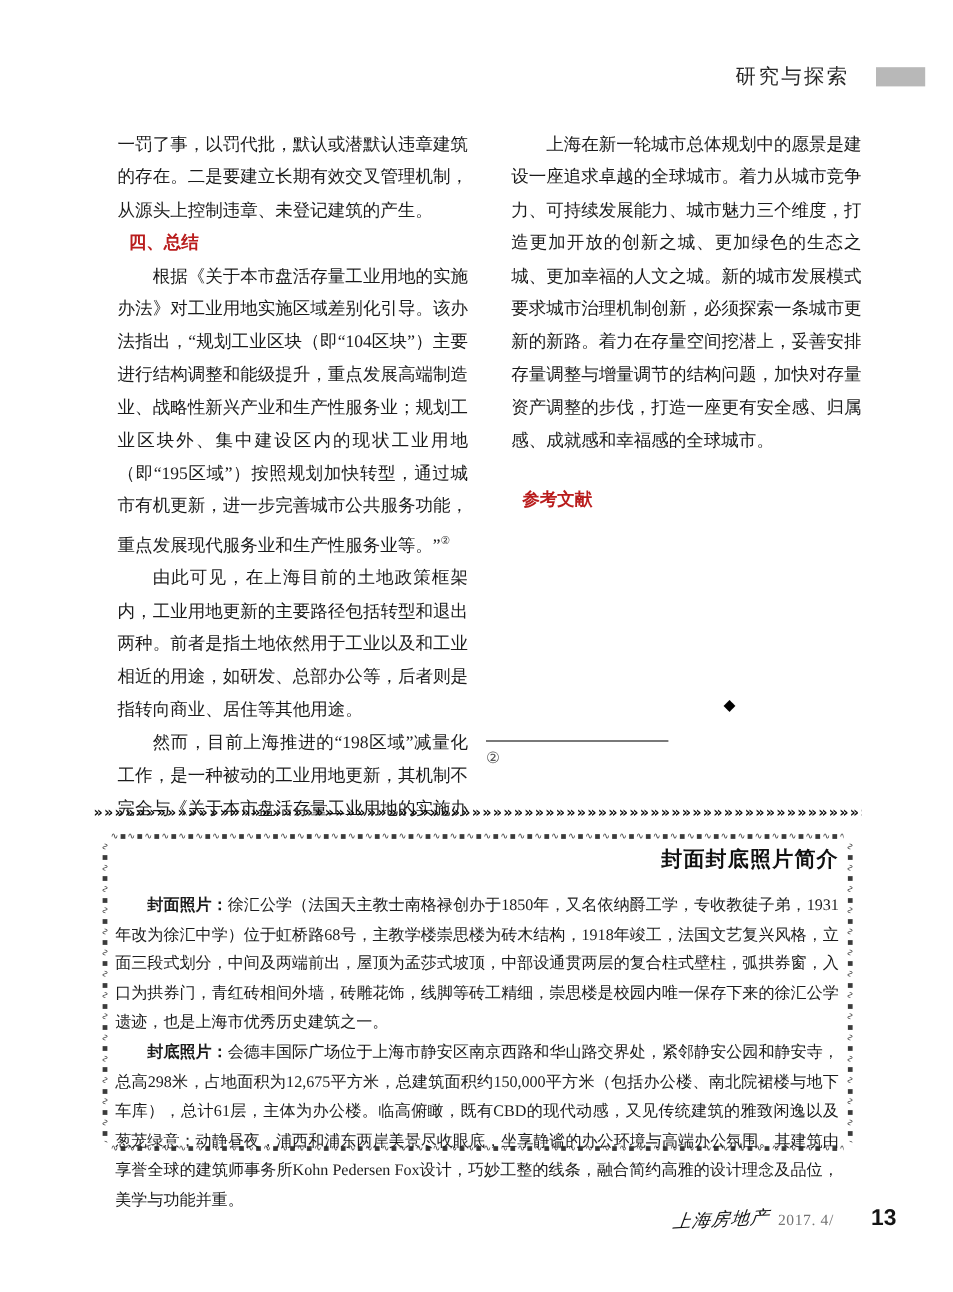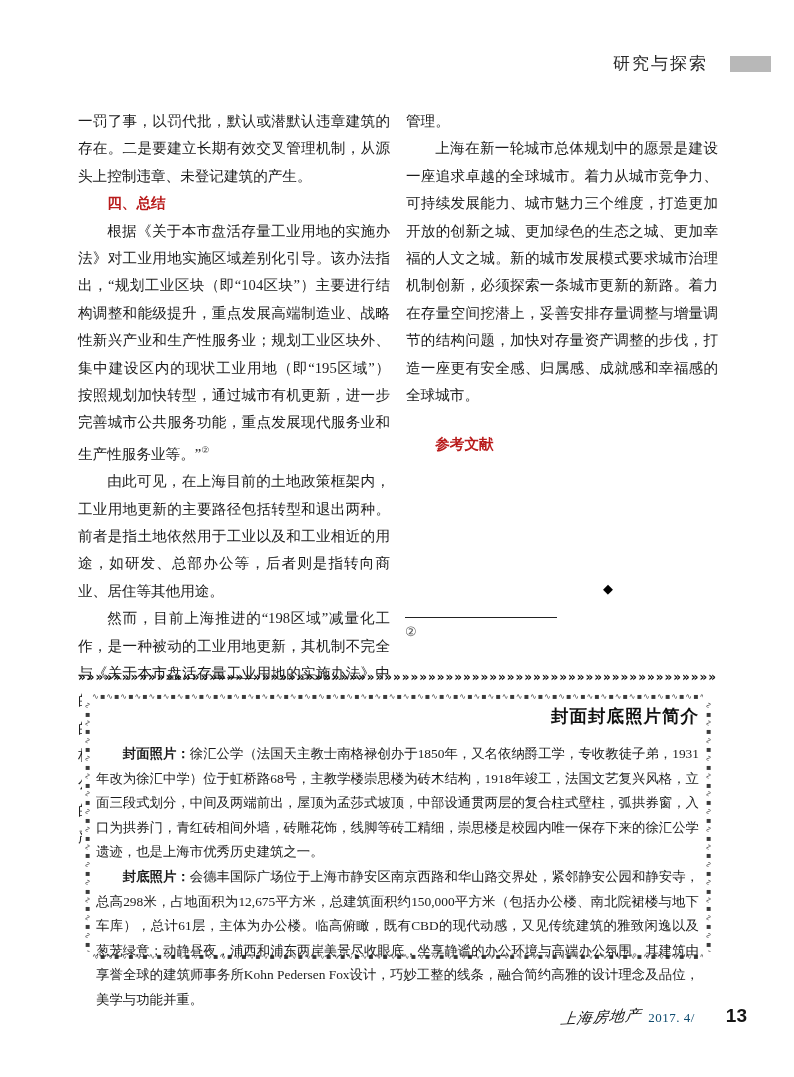--- a/index.html
+++ b/index.html
@@ -27,21 +27,21 @@
   }
 
   
   .columns {
     position: absolute;
     left: 78px; top: 108px; width: 641px;
     display: flex; gap: 16px;
   }
   .col { width: 312px; font-size: 14.6px; line-height: 27.4px;
          text-align: justify; text-justify: inter-ideograph; color: #1b1b1b; }
-  .col p { text-indent: 2em; }
+  .col p { text-indent: 2em; margin-left: 20px; }
   .col p.cont { text-indent: 0; }
   .col h3 { font-size: 14.6px; line-height: 27.4px; padding-left: 2em;
             font-weight: bold; color: #b91c1c; }
   .fn-sup { font-size: 9px; vertical-align: super; color: #333; letter-spacing: 0; }
   .refs-heading { margin-top: 22px; }
 
   
   .end-diamond {
     position: absolute; left: 603px; top: 581px;
     font-size: 13px; color: #000;
@@ -96,21 +96,21 @@
   
   .page-footer {
     position: absolute; right: 47px; top: 1005px;
     display: flex; align-items: baseline; gap: 7px;
   }
   .journal-logo {
     font-style: italic; font-size: 15px; color: #141414;
     transform: skewX(-10deg) rotate(-3deg);
     font-family: "DejaVu Serif", serif; letter-spacing: 1px;
   }
-  .issue-label { font-size: 13px; color: #0c4a6e; letter-spacing: 0.5px; }
+  .issue-label { font-size: 13px; color: #737373; letter-spacing: 0.5px; }
   .page-number {
     font-size: 19px; font-weight: bold; color: #141414;
     font-family: "Liberation Sans", "DejaVu Sans", sans-serif;
     margin-left: 24px;
   }
 </style>
 </head>
 <body>
 
 <div class="section-header">
@@ -120,21 +120,20 @@
 
 <div class="columns">
   <div class="col">
     <p class="cont">一罚了事，以罚代批，默认或潜默认违章建筑的存在。二是要建立长期有效交叉管理机制，从源头上控制违章、未登记建筑的产生。</p>
     <h3>四、总结</h3>
     <p><span>根据《关于本市盘活存量工业用地的实施办法》对工业用地实施区域差别化引导。该办法指出，“规划工业区块（即“104区块”）主要进行结构调整和能级提升，重点发展高端制造业、战略性新兴产业和生产性服务业；规划工业区块外、集中建设区内的现状工业用地（即“195区域”）按照规划加快转型，通过城市有机更新，进一步完善城市公共服务功能，重点发展现代服务业和生产性服务业等。”</span><span class="fn-sup">②</span></p>
     <p>由此可见，在上海目前的土地政策框架内，工业用地更新的主要路径包括转型和退出两种。前者是指土地依然用于工业以及和工业相近的用途，如研发、总部办公等，后者则是指转向商业、居住等其他用途。</p>
     <p>然而，目前上海推进的“198区域”减量化工作，是一种被动的工业用地更新，其机制不完全与《关于本市盘活存量工业用地的实施办法》中的更新相同。这个“减量化”工作关键在于更有效的管控建设用地的存量和增量。上海土地利用结构不够合理，工业用地比重过大，高达27%，而公共设施和绿地的用地比例偏低。“减量化”工作的实施，意味着要对无序的工业用地扩张进行更严格有效的</p>
   </div>
   <div class="col">
-    <p class="cont">管理。</p>
     <p>上海在新一轮城市总体规划中的愿景是建设一座追求卓越的全球城市。着力从城市竞争力、可持续发展能力、城市魅力三个维度，打造更加开放的创新之城、更加绿色的生态之城、更加幸福的人文之城。新的城市发展模式要求城市治理机制创新，必须探索一条城市更新的新路。着力在存量空间挖潜上，妥善安排存量调整与增量调节的结构问题，加快对存量资产调整的步伐，打造一座更有安全感、归属感、成就感和幸福感的全球城市。</p>
     <h3 class="refs-heading">参考文献</h3>
   </div>
 </div>
 
 <div class="end-diamond">◆</div>
 <div class="footnote-rule"></div>
 <div class="footnote-number">②</div>
 
 <div class="chain-separator">»»»»»»»»»»»»»»»»»»»»»»»»»»»»»»»»»»»»»»»»»»»»»»»»»»»»»»»»»»»»»»»»»»»»»»»»»»»»»»»»»»»»»»»»»»»»»»»»»»»»»»»»»»»»»»</div>

